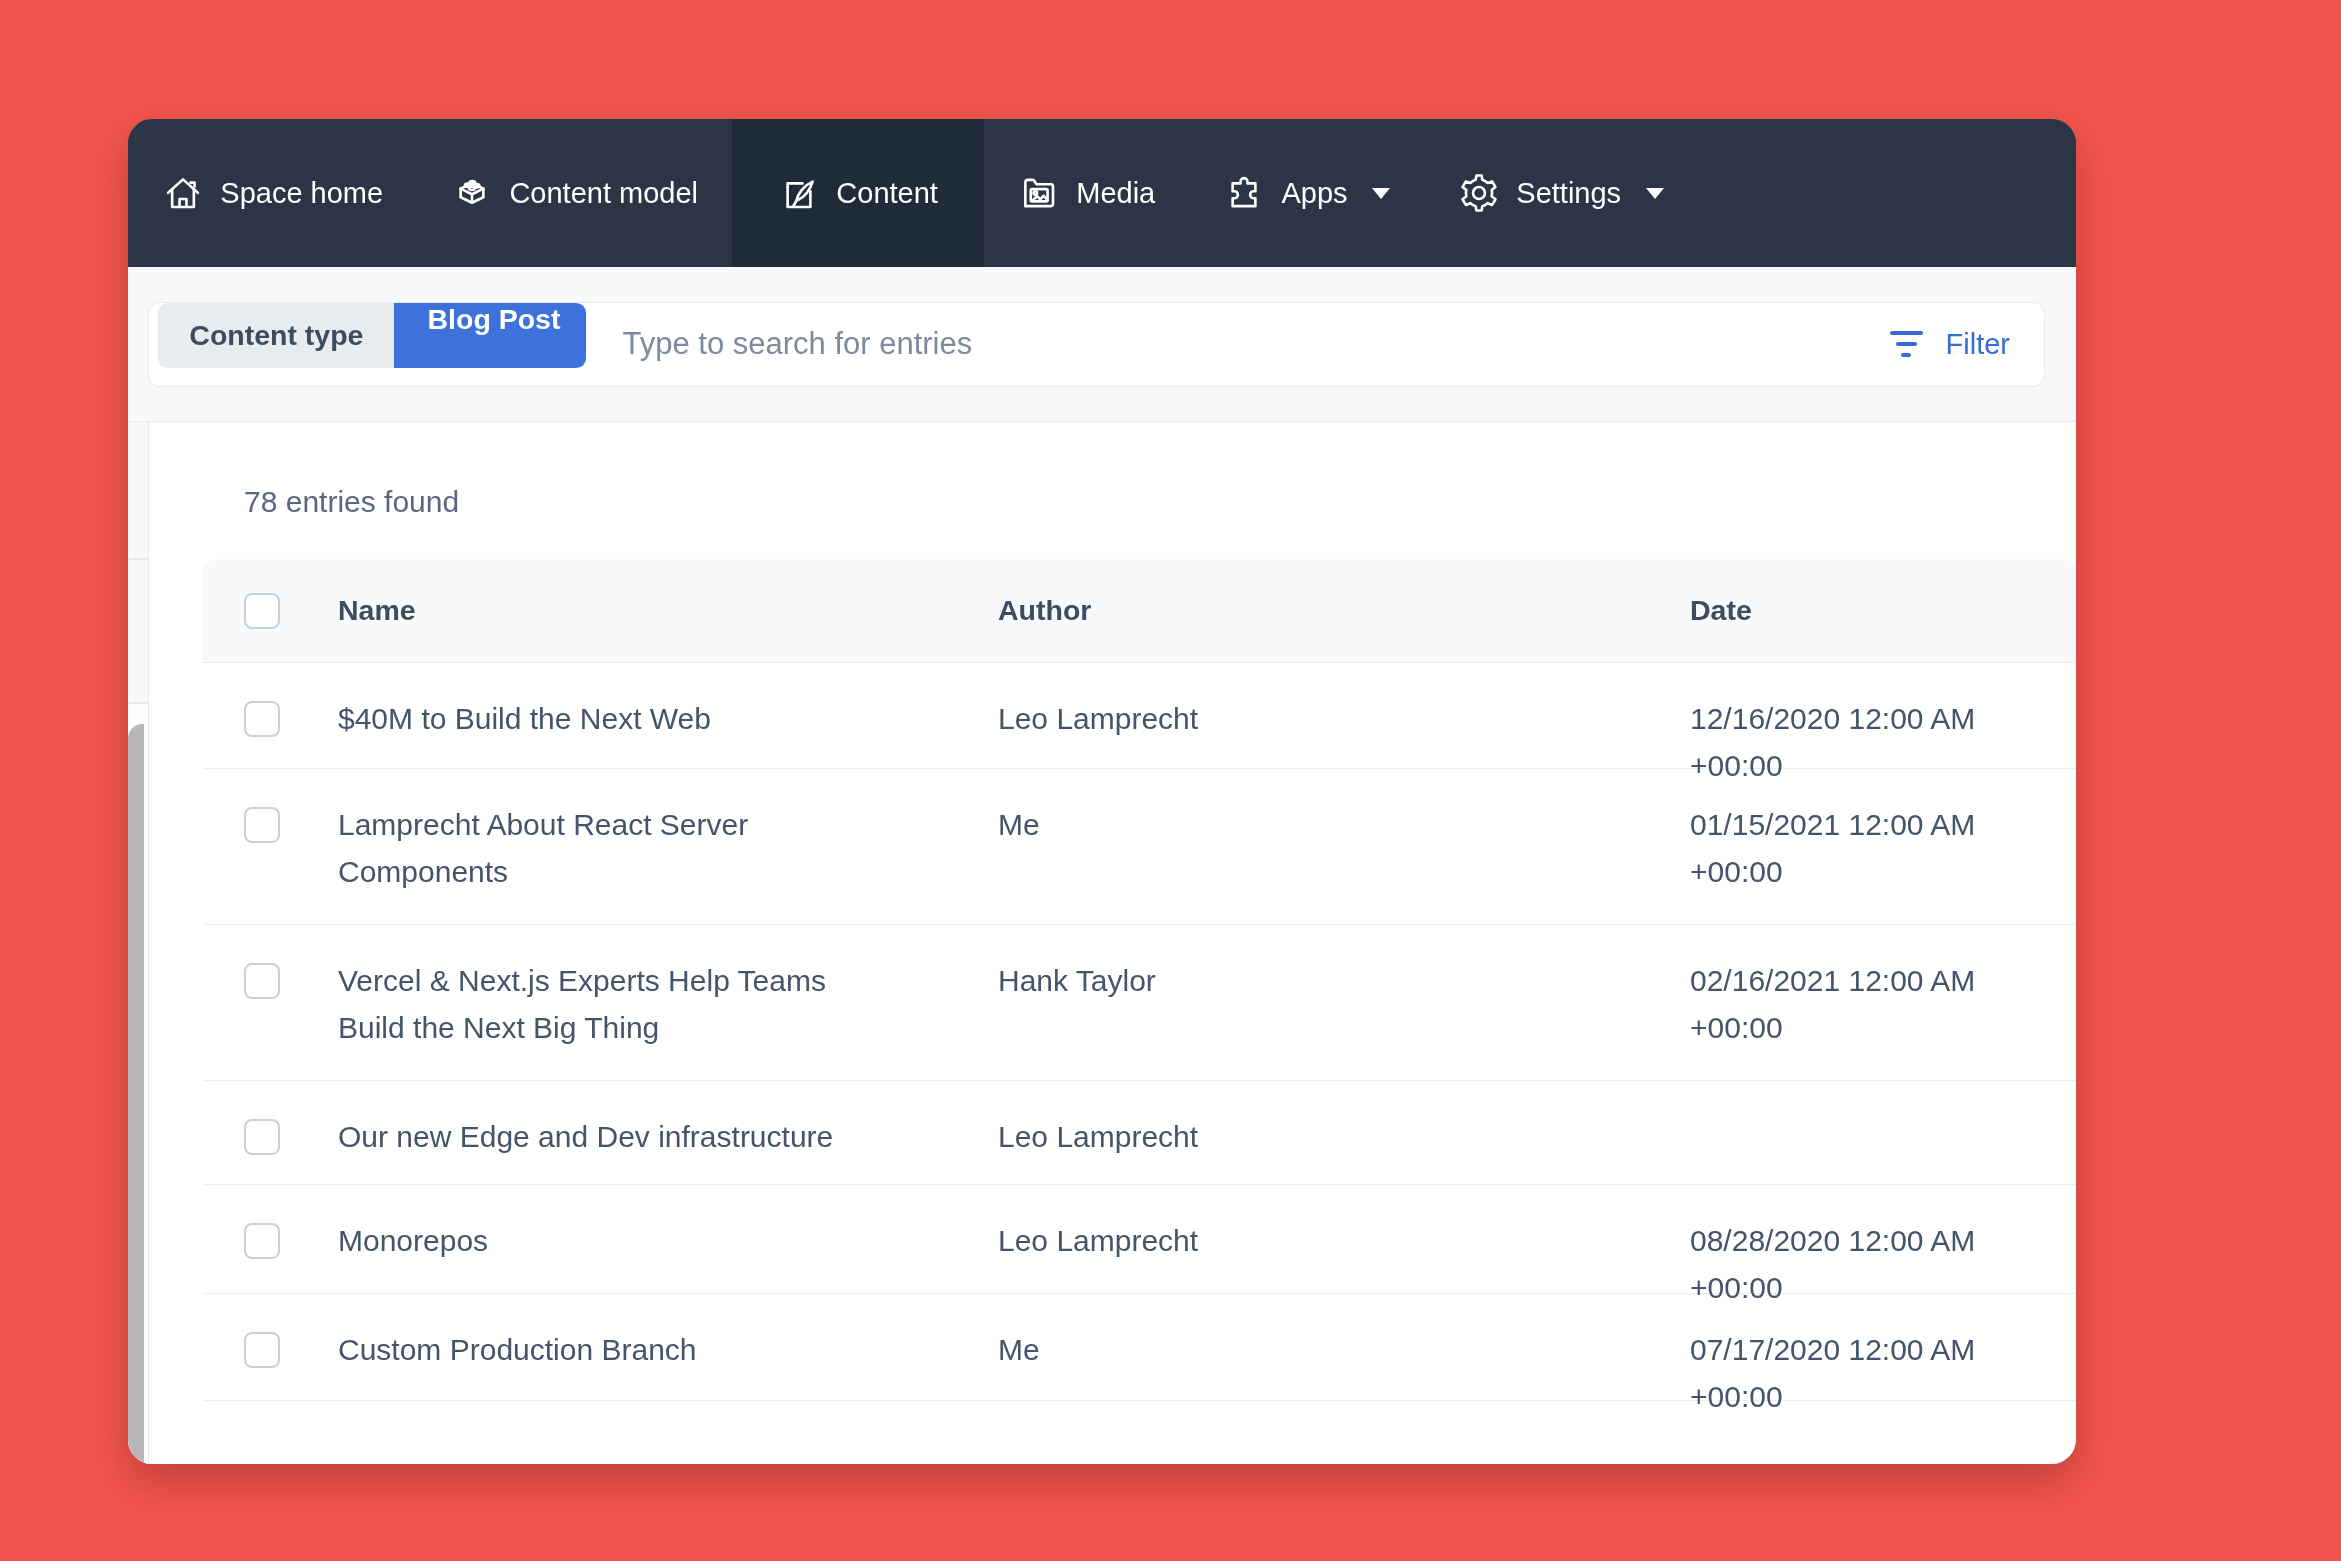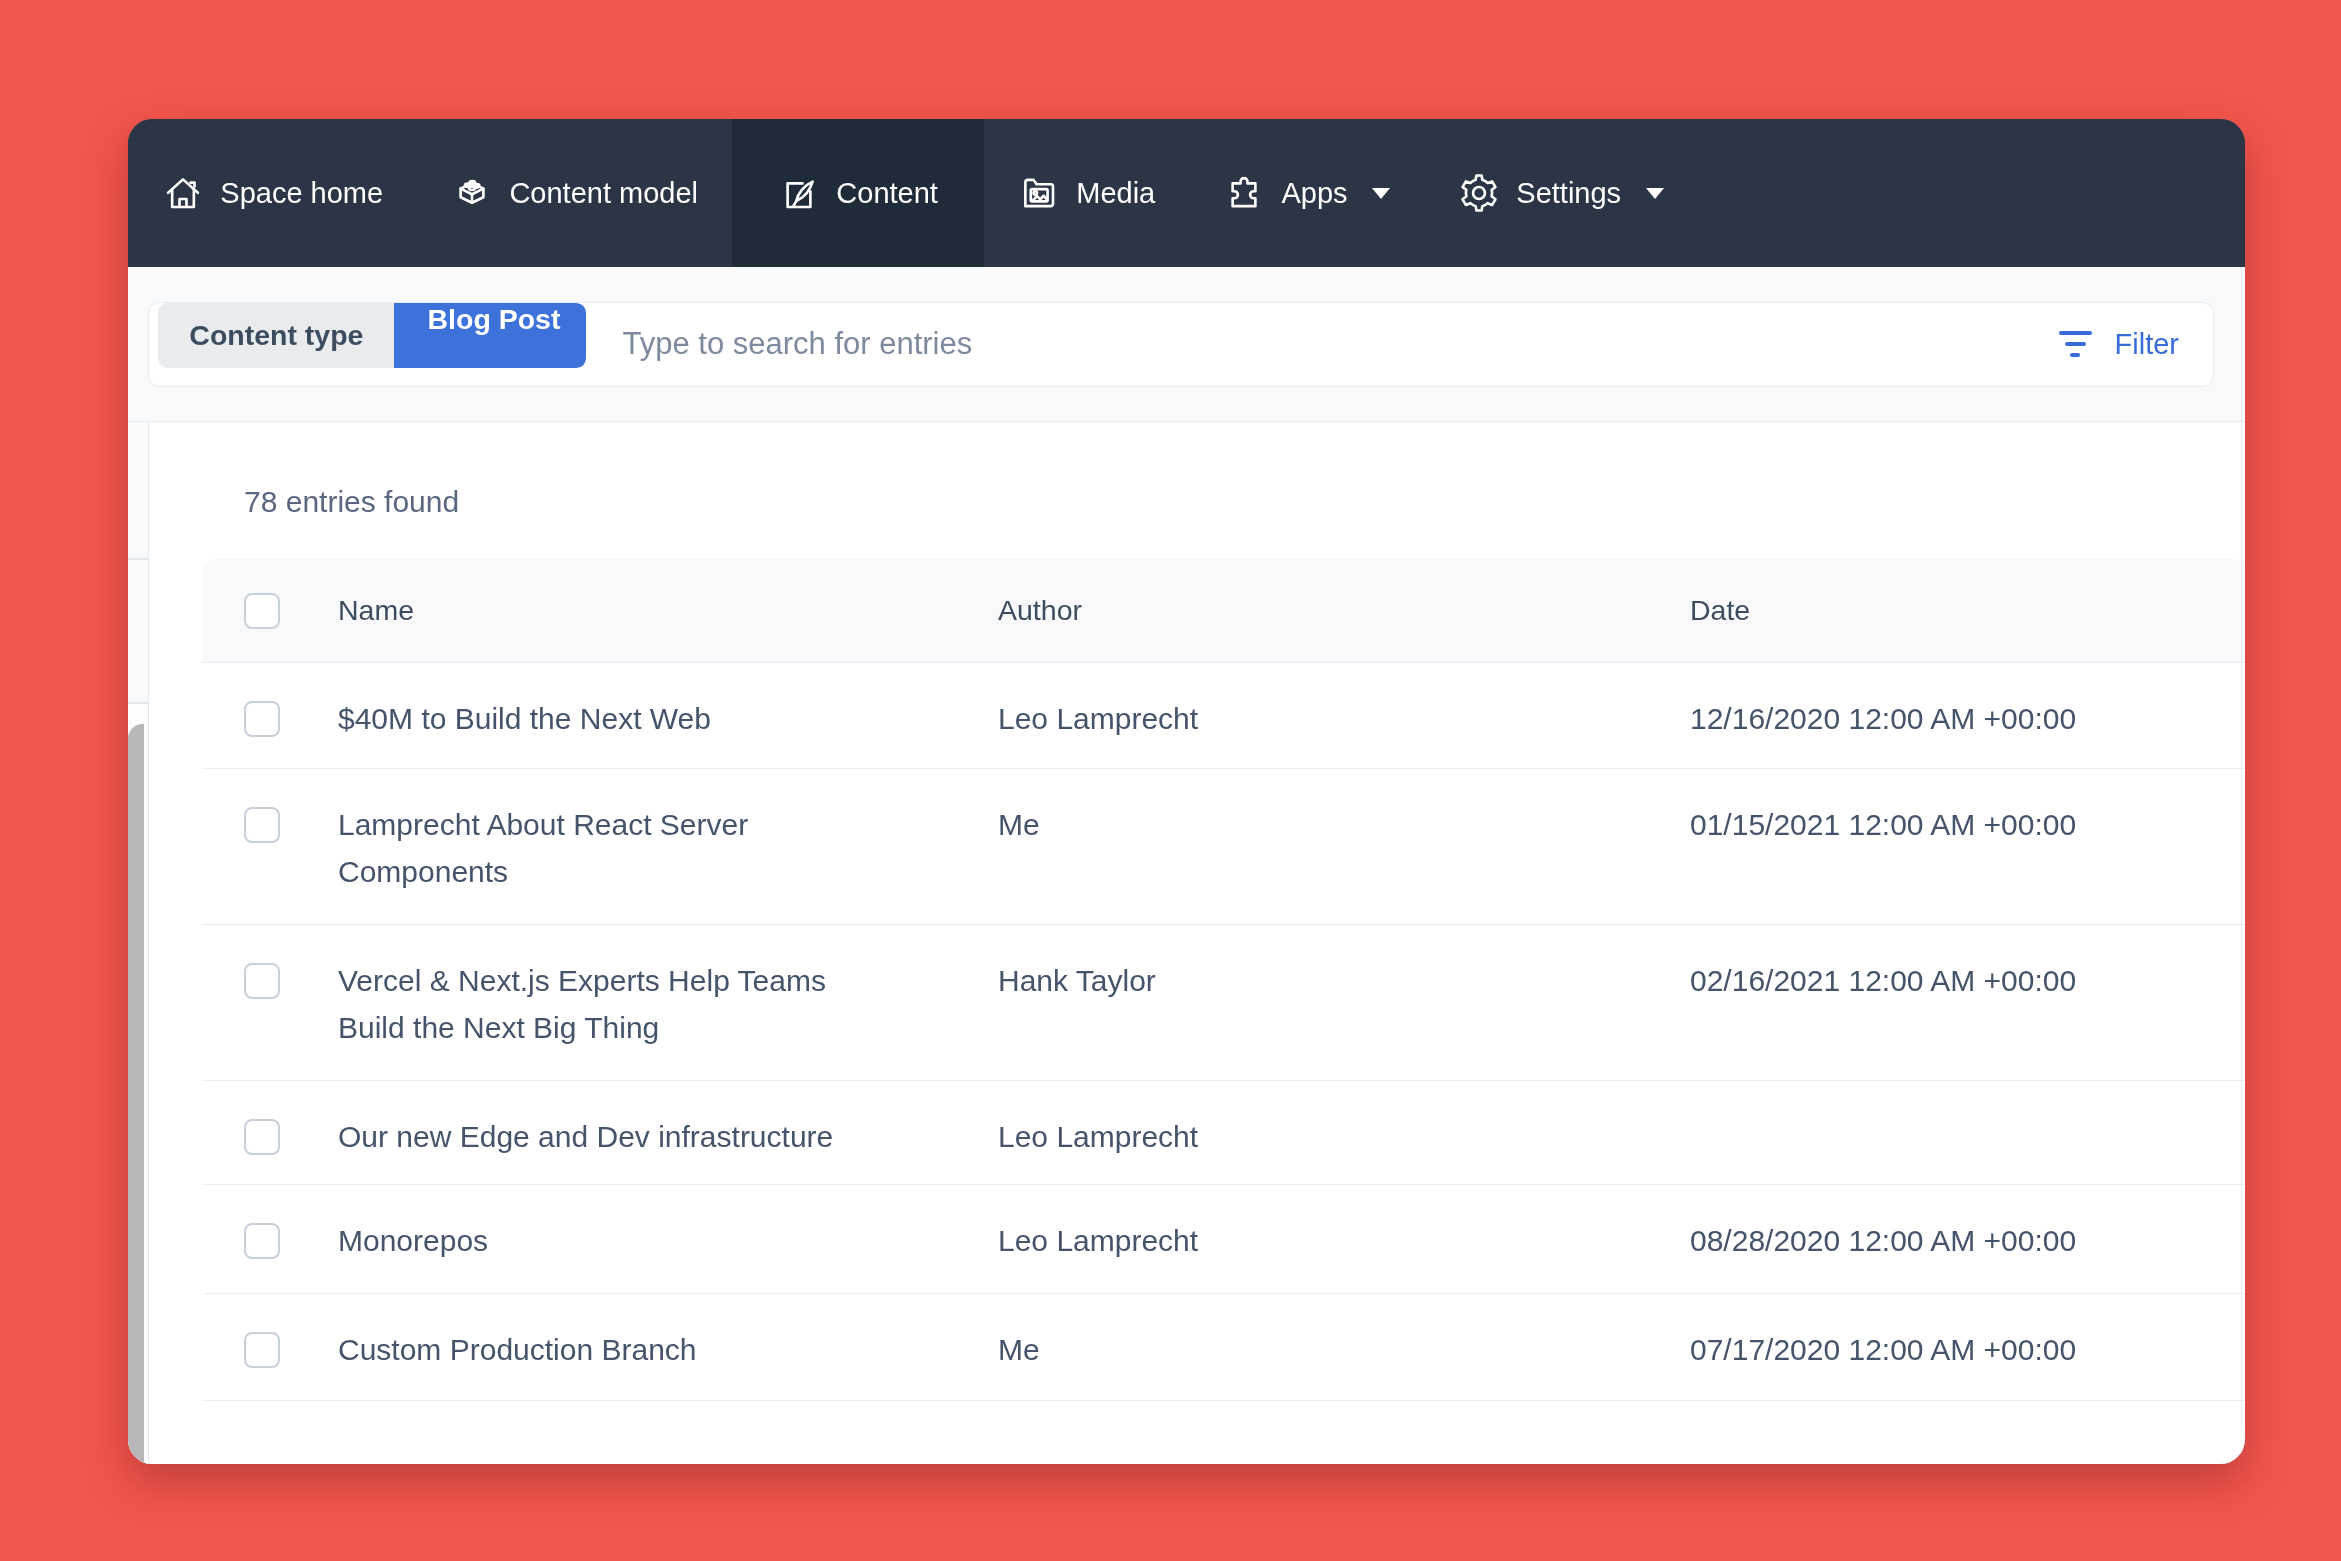--- a/index.html
+++ b/index.html
@@ -7,21 +7,21 @@
   body {
     position:relative;
     background:#F2554D;
     font-family:"Liberation Sans", sans-serif;
     overflow:hidden;
   }
 
   
   .window {
     position:absolute; left:128px; top:119px;
-    width:2117px; height:1345px;
+    width:1948px; height:1345px;
     background:#737373;
     border-radius:24.4px;
     overflow:hidden;
     box-shadow:0 18px 41px rgba(70,10,10,.28);
   }
 
   
   .navbar {
     height:148px; background:#2B3545;
     display:flex; align-items:stretch;
@@ -99,21 +99,21 @@
   .main { position:absolute; left:75px; top:0; right:0; bottom:0; }
   .count { position:absolute; left:41px; top:63px; font-size:30px; color:#5B6780; }
 
   .table {
     position:absolute; left:0; top:137px; right:0; bottom:0;
     border-top-left-radius:13px; border-top-right-radius:13px; overflow:hidden;
   }
   .thead {
     height:104px; background:#F7F9FA; border-bottom:1.6px solid #E7EBEF;
     display:flex; align-items:center; padding-left:41px;
-    font-size:28.5px; font-weight:400; color:#3E4C60;
+    font-size:28.5px; font-weight:700; color:#3E4C60;
   }
   .cb {
     width:36px; height:36px; border:2.4px solid #C8D0DA; border-radius:8.1px;
     background:#fff; flex-shrink:0; cursor:pointer;
   }
   .thead .cb { margin-right:58px; }
   .col-name { width:660px; }
   .col-author { width:692px; }
   .col-date { flex:1; }
 

